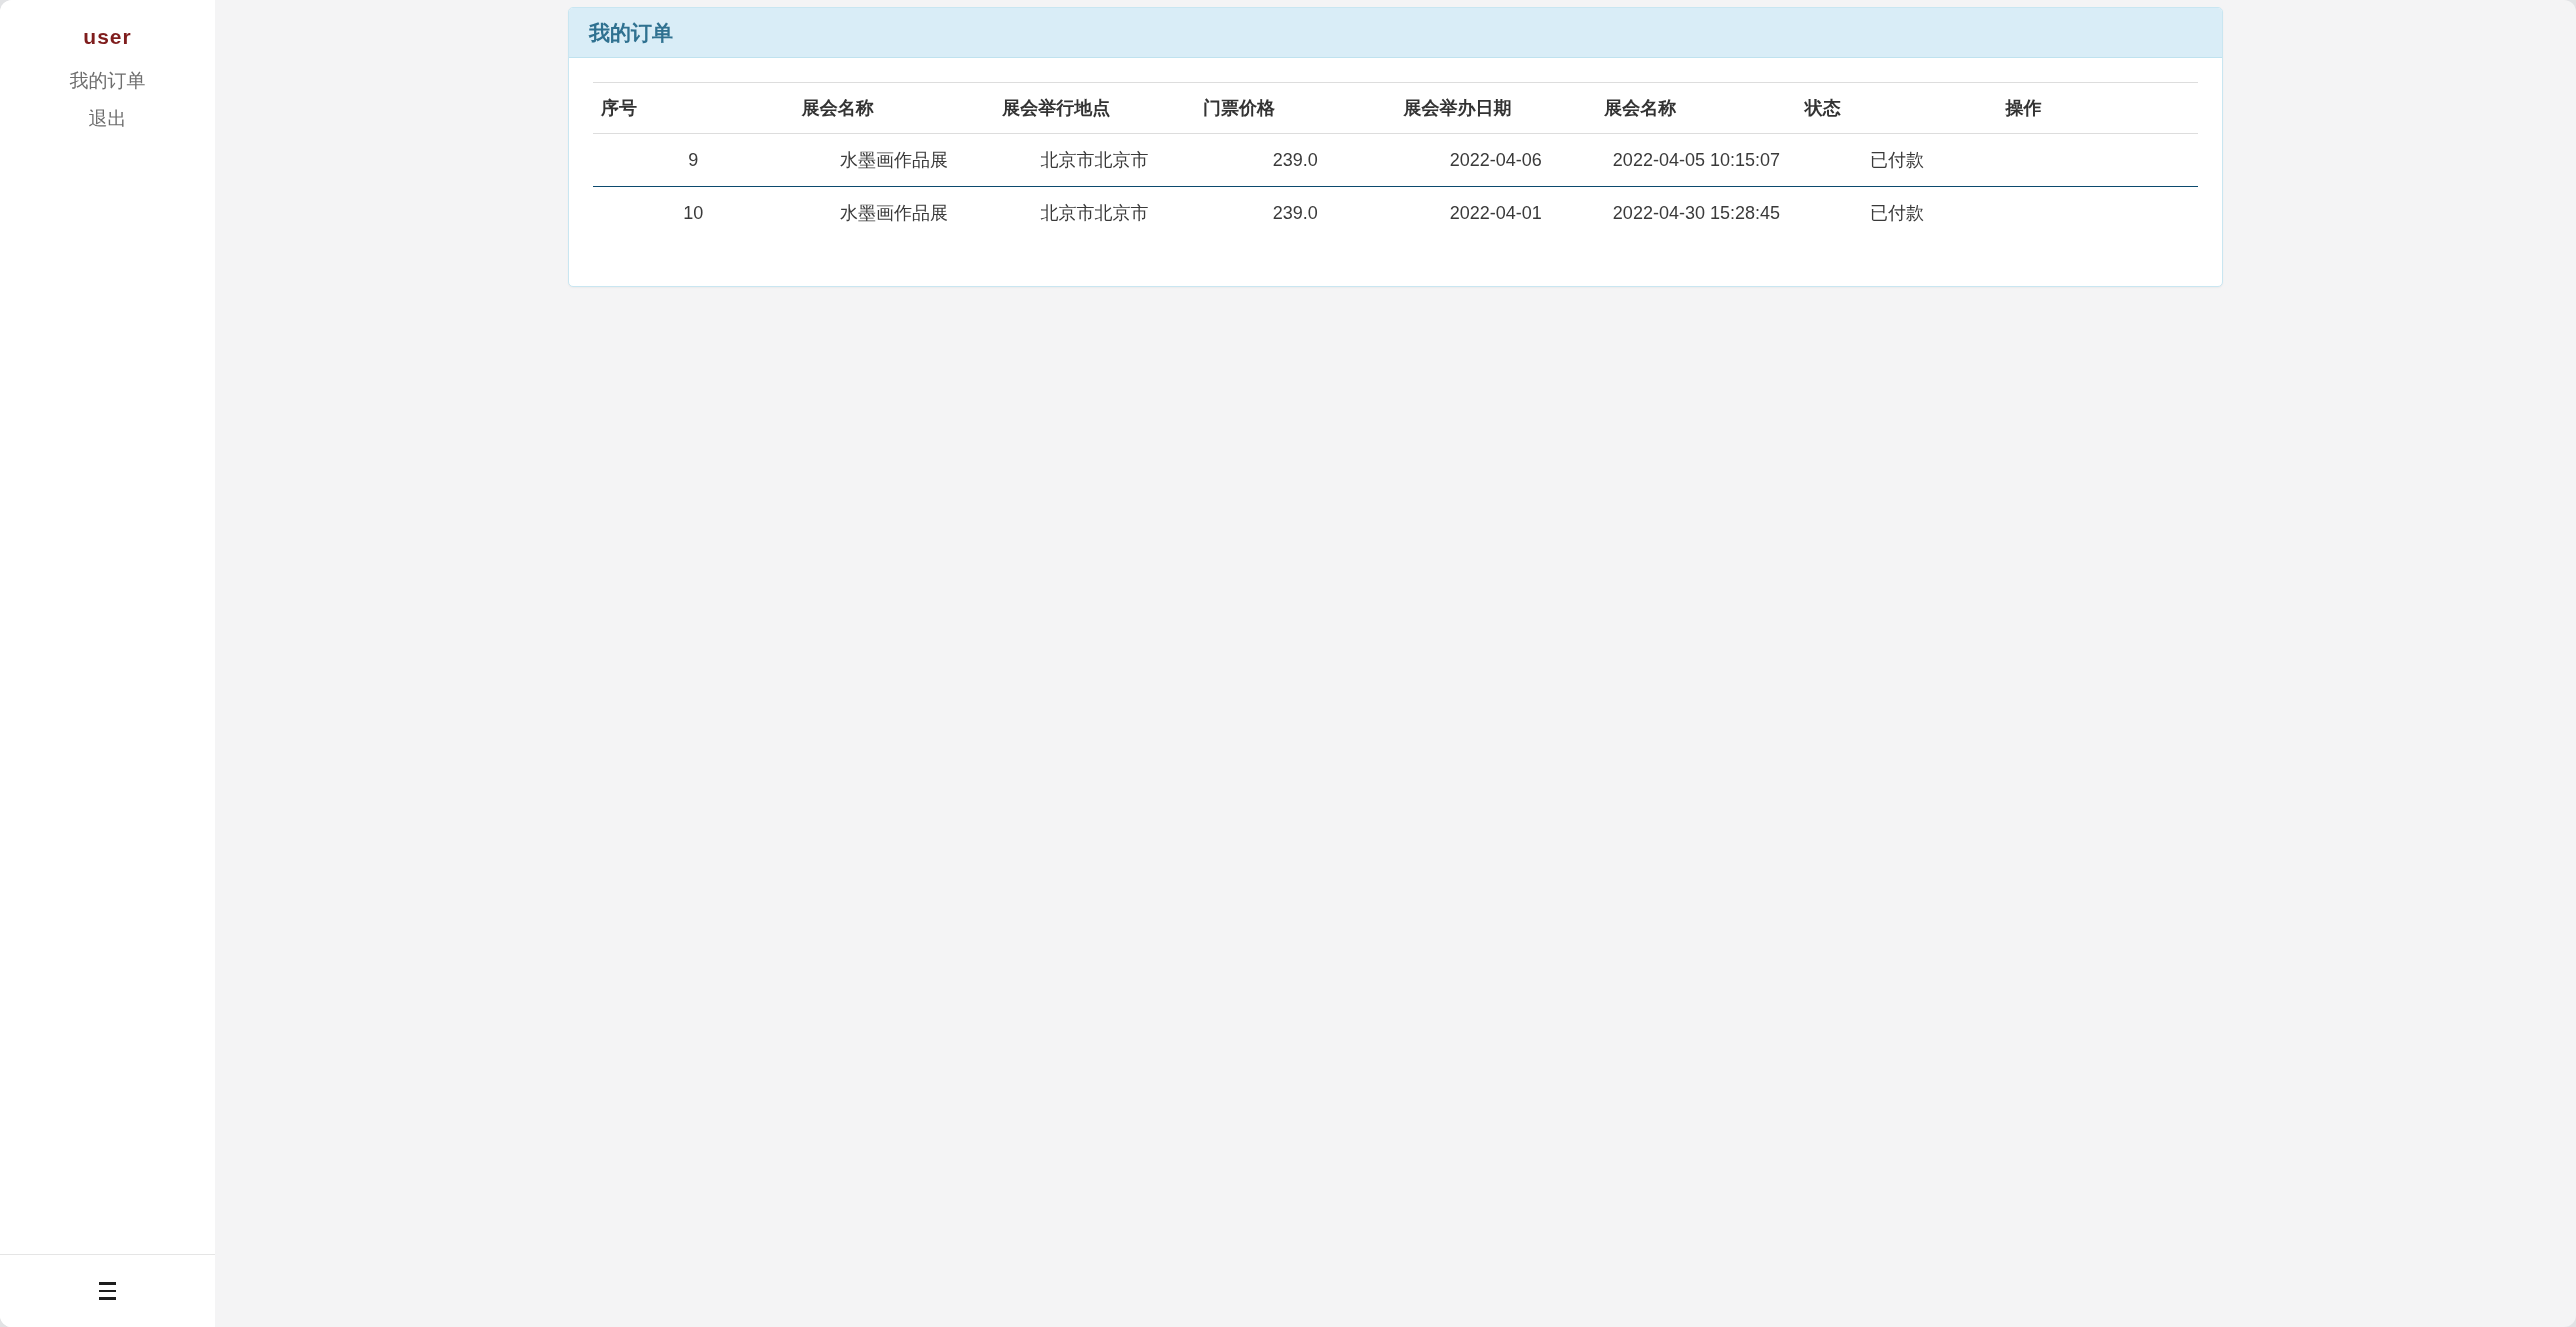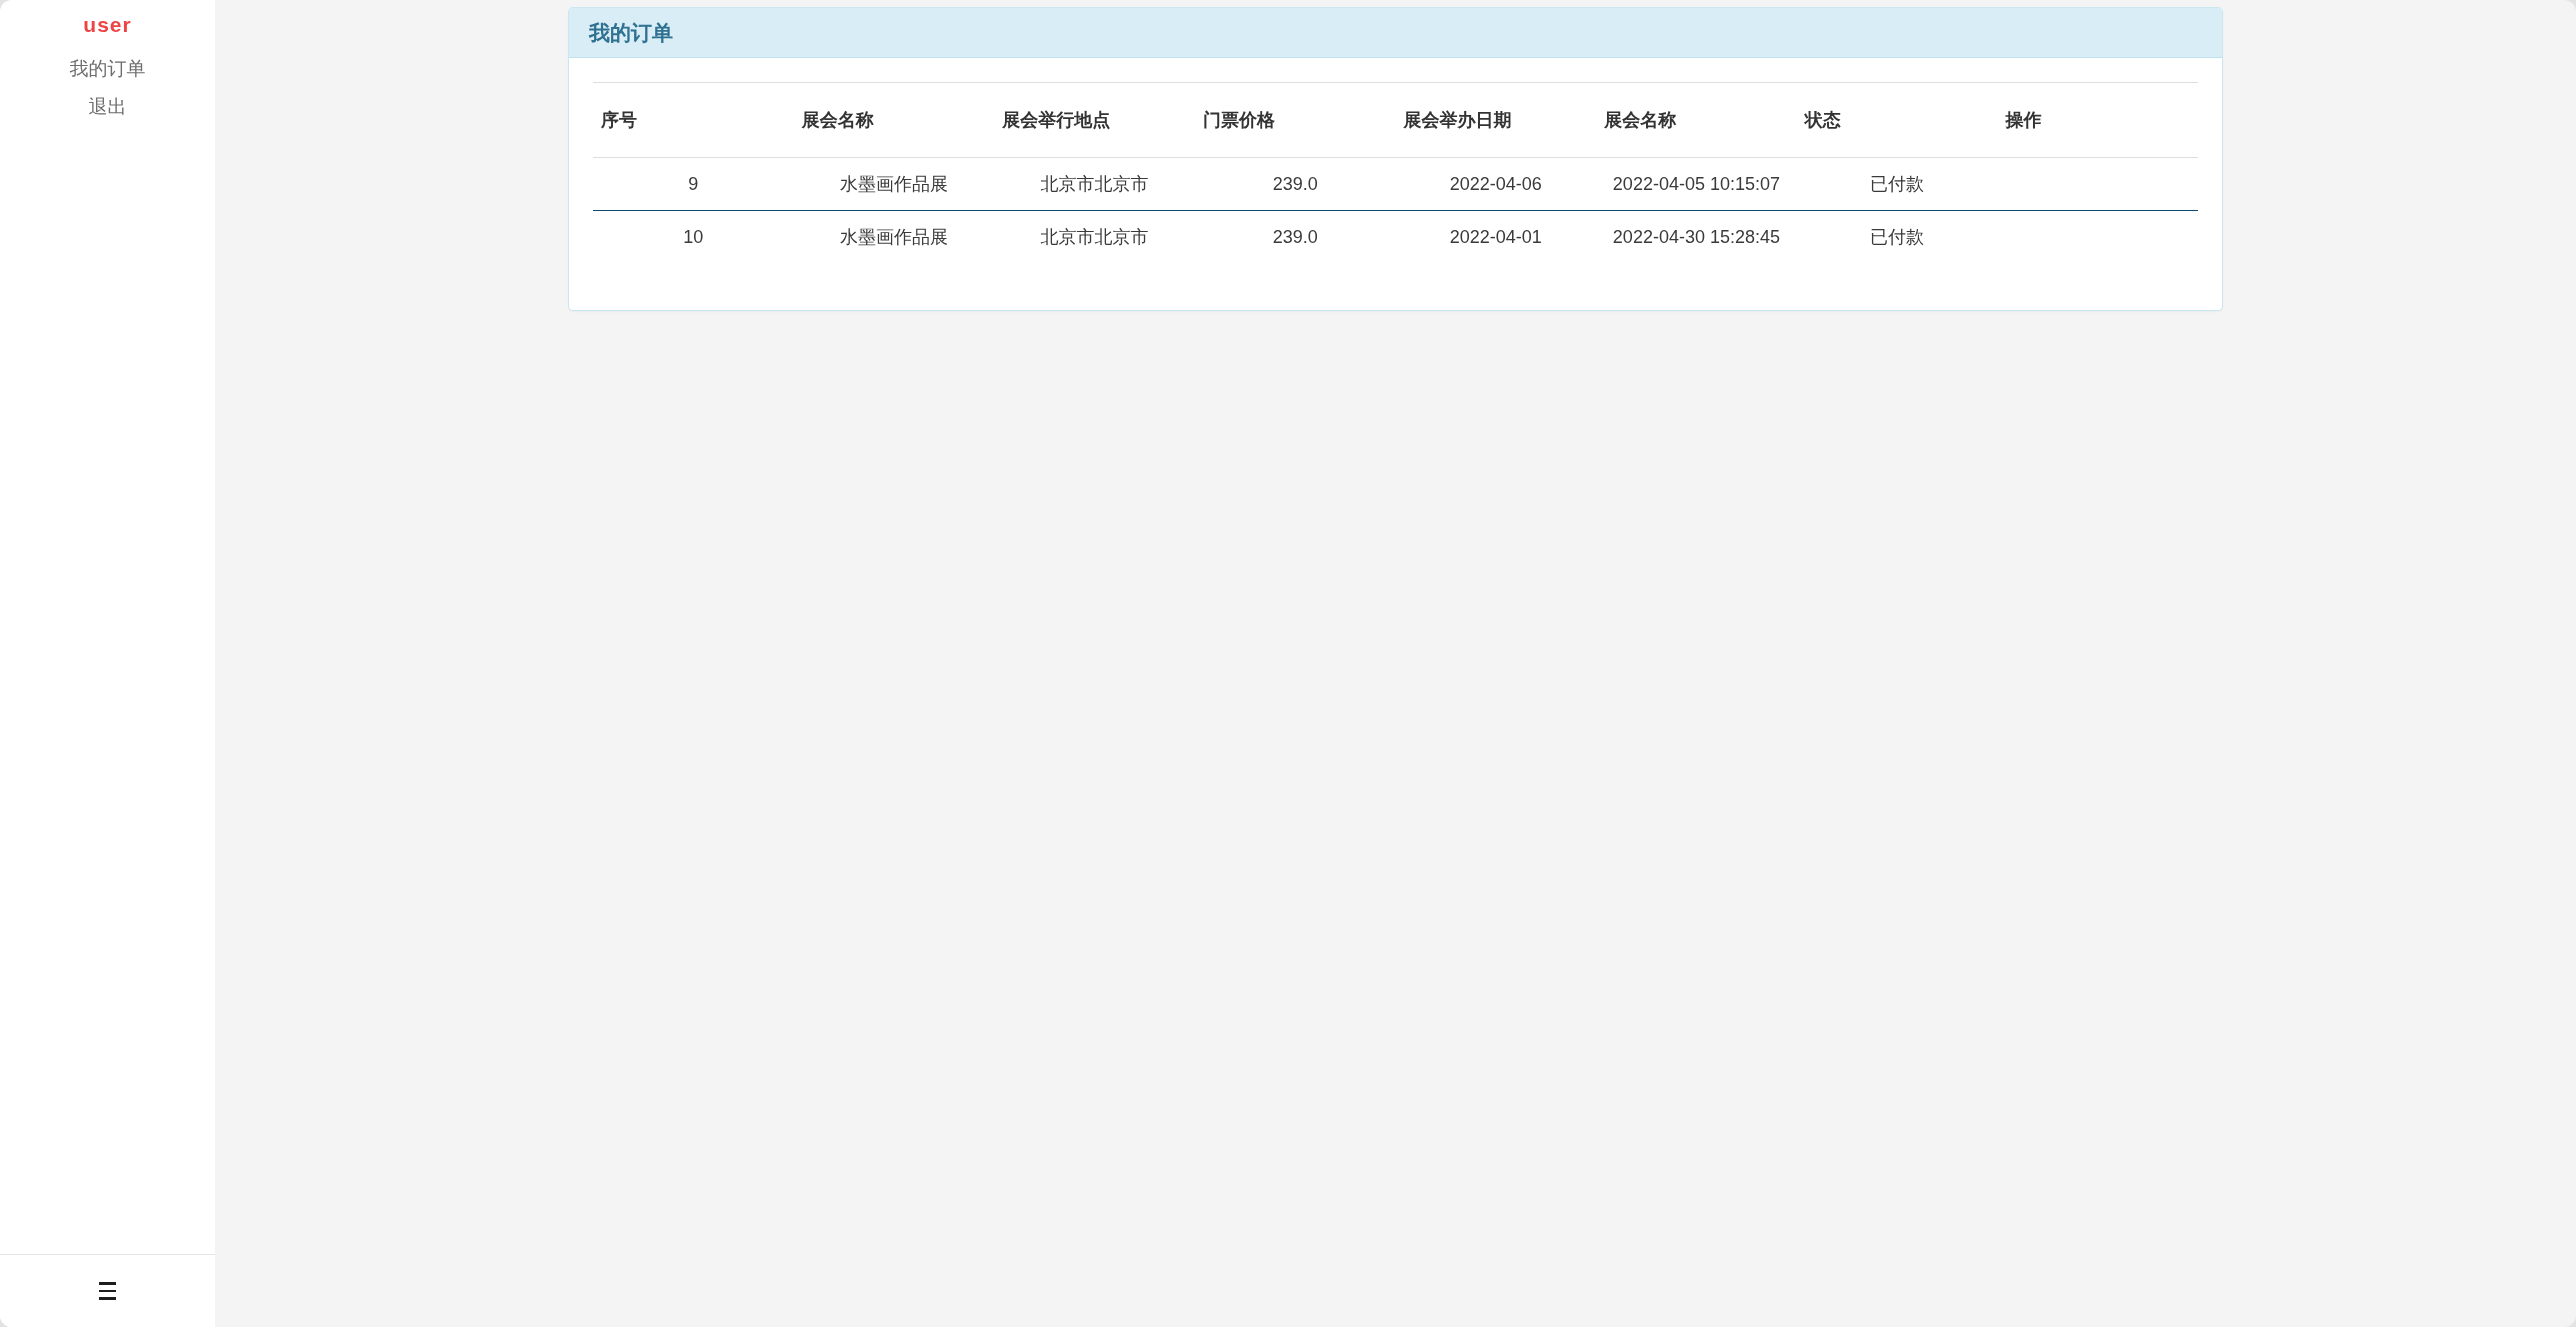--- a/index.html
+++ b/index.html
@@ -17,25 +17,25 @@
     overflow: hidden;
   }
 
   
   .sidebar {
     position: absolute; left: 0; top: 0; bottom: 0;
     width: 215px;
     background: #ffffff;
   }
   .sidebar-user {
-    margin-top: 11px;
+    margin-top: 23px;
     text-align: center;
     font-size: 21px;
     font-weight: bold;
-    color: #ef4444;
+    color: #7f1d1d;
     line-height: 27px;
     letter-spacing: 1px;
   }
   .sidebar-nav { margin-top: 12px; }
   .nav-item {
     display: block;
     text-align: center;
     font-size: 19px;
     color: #6d6d6d;
     line-height: 38px;
@@ -94,21 +94,21 @@
     border-collapse: collapse;
     table-layout: fixed;
     margin-bottom: 27px;
   }
   .orders-table th {
     text-align: left;
     font-size: 18px;
     font-weight: bold;
     color: #333333;
     line-height: 22px;
-    padding: 26px 8px;
+    padding: 14px 8px;
     border-top: 1px solid #dddddd;
     border-bottom: 1px solid #dddddd;
   }
   .orders-table td {
     text-align: center;
     vertical-align: top;
     font-size: 18px;
     color: #3a3a3a;
     line-height: 26px;
     padding: 13px 8px;

